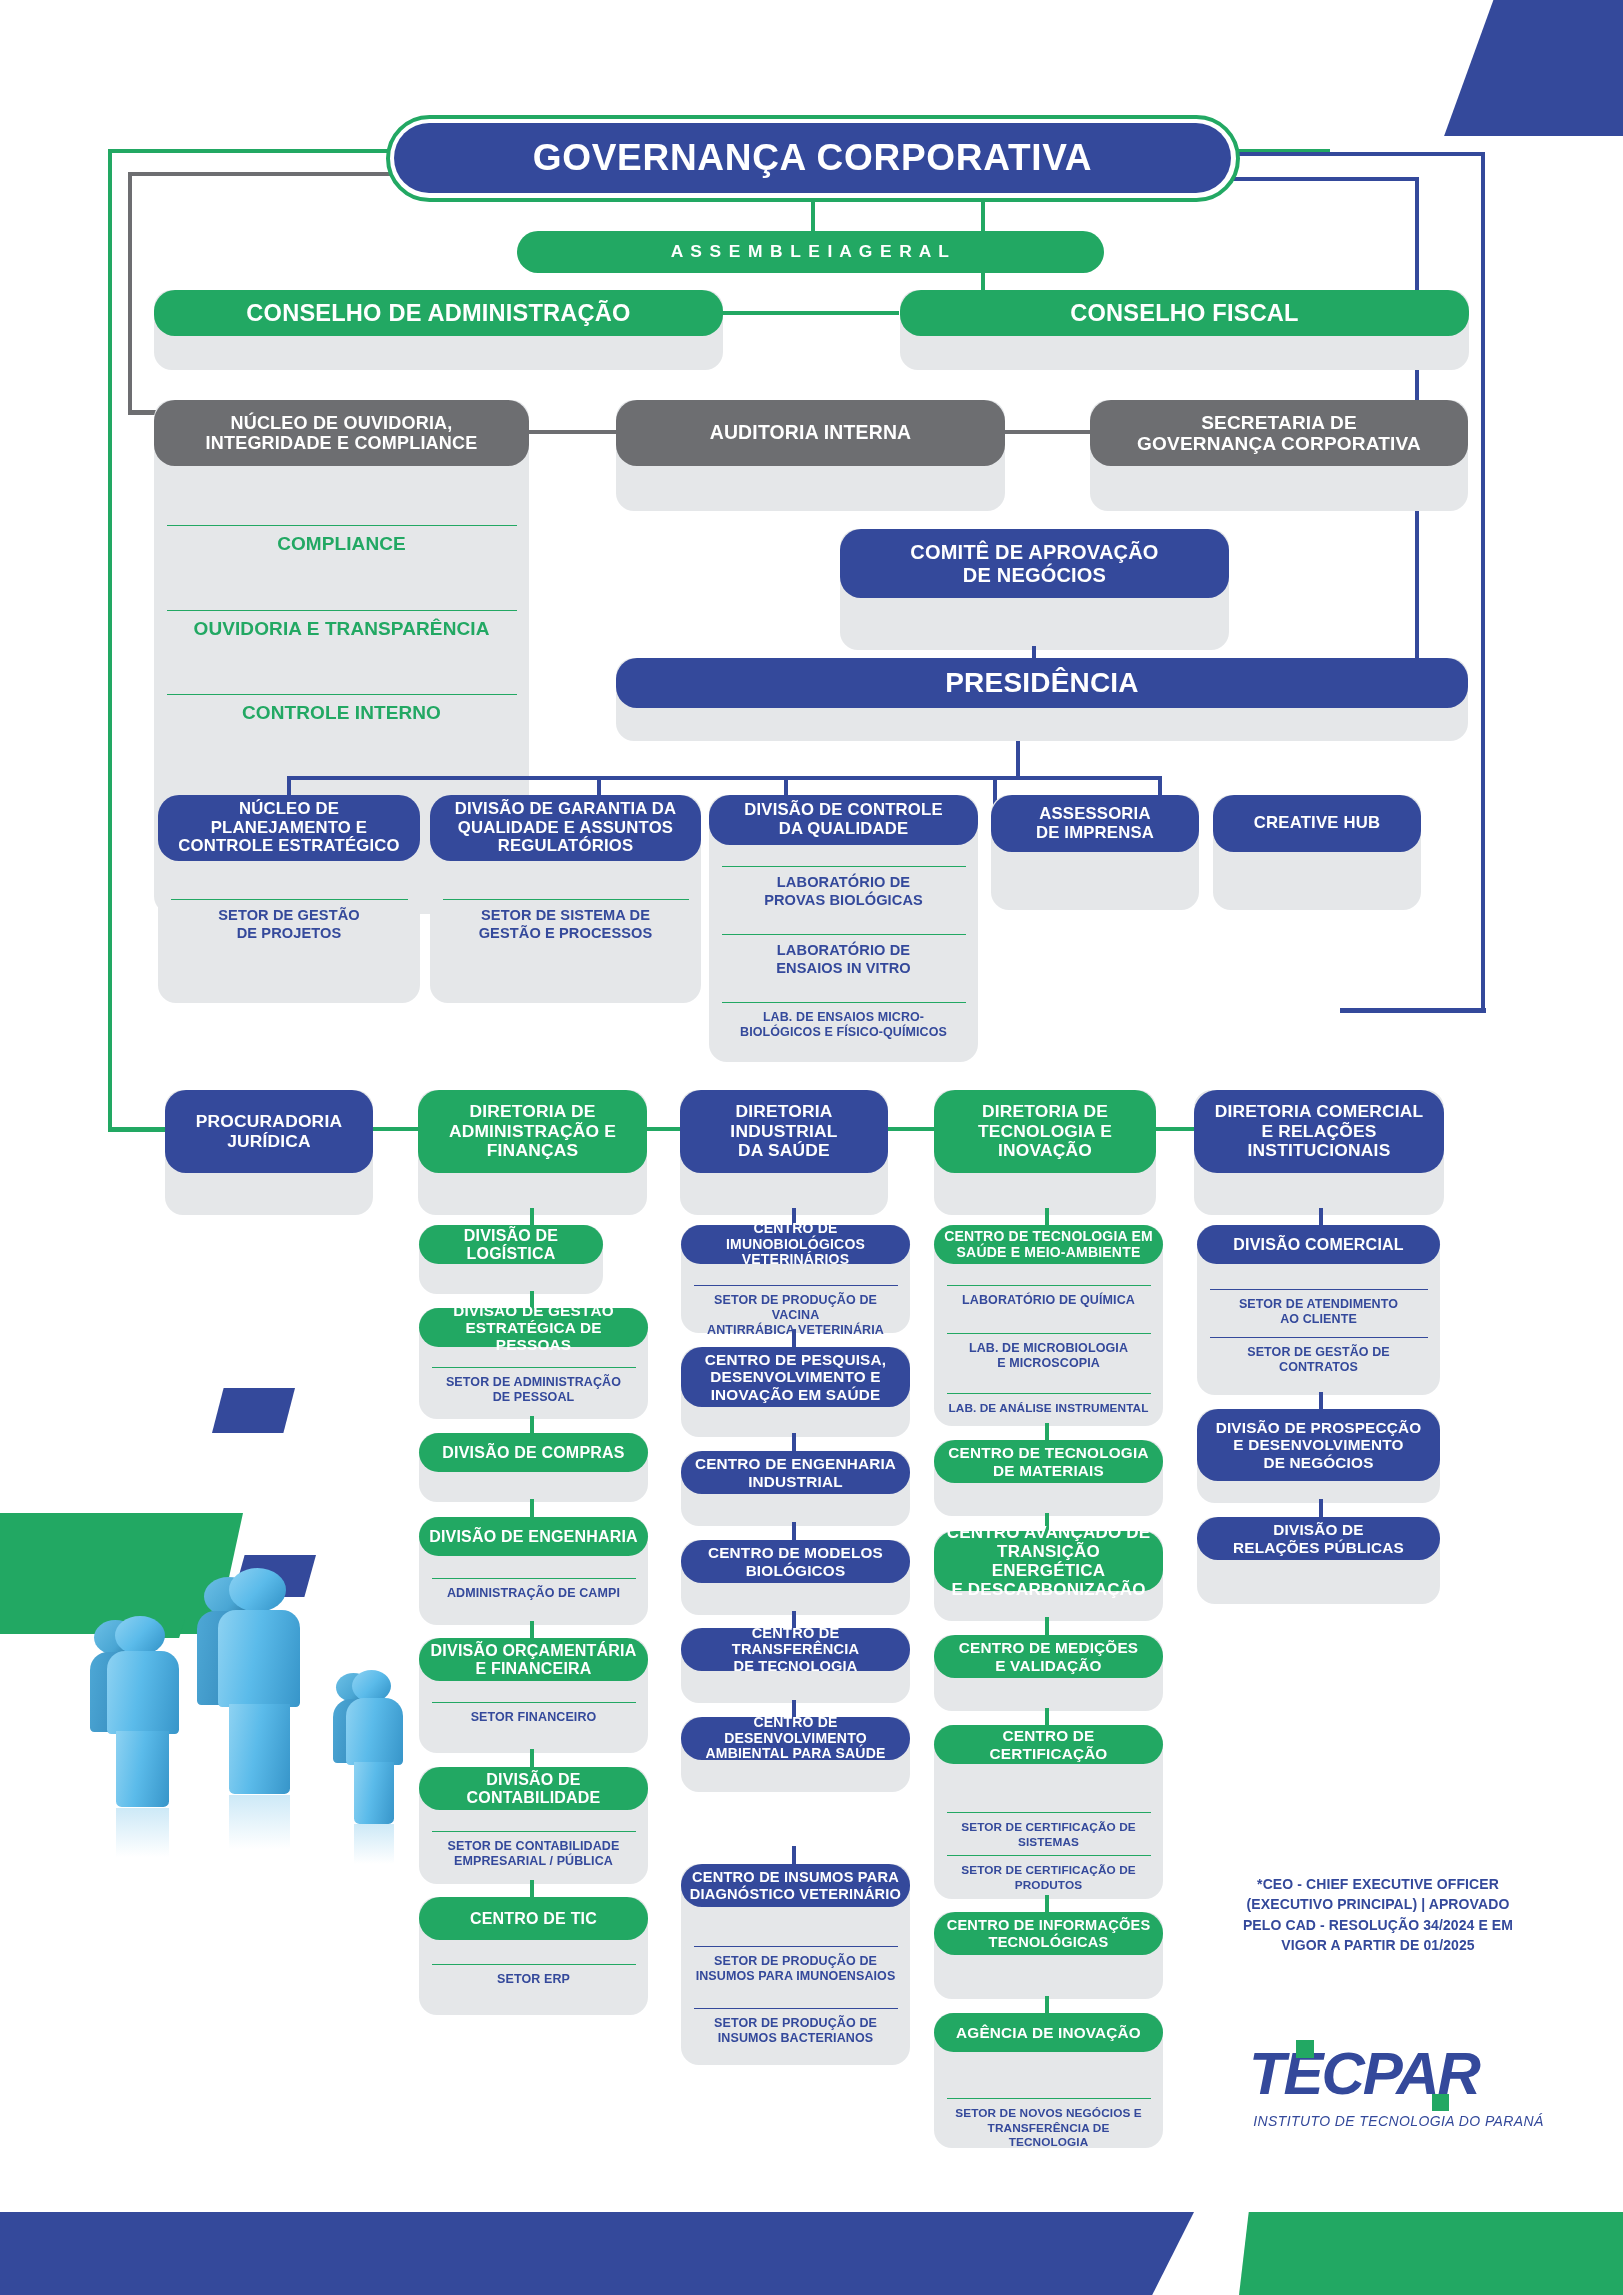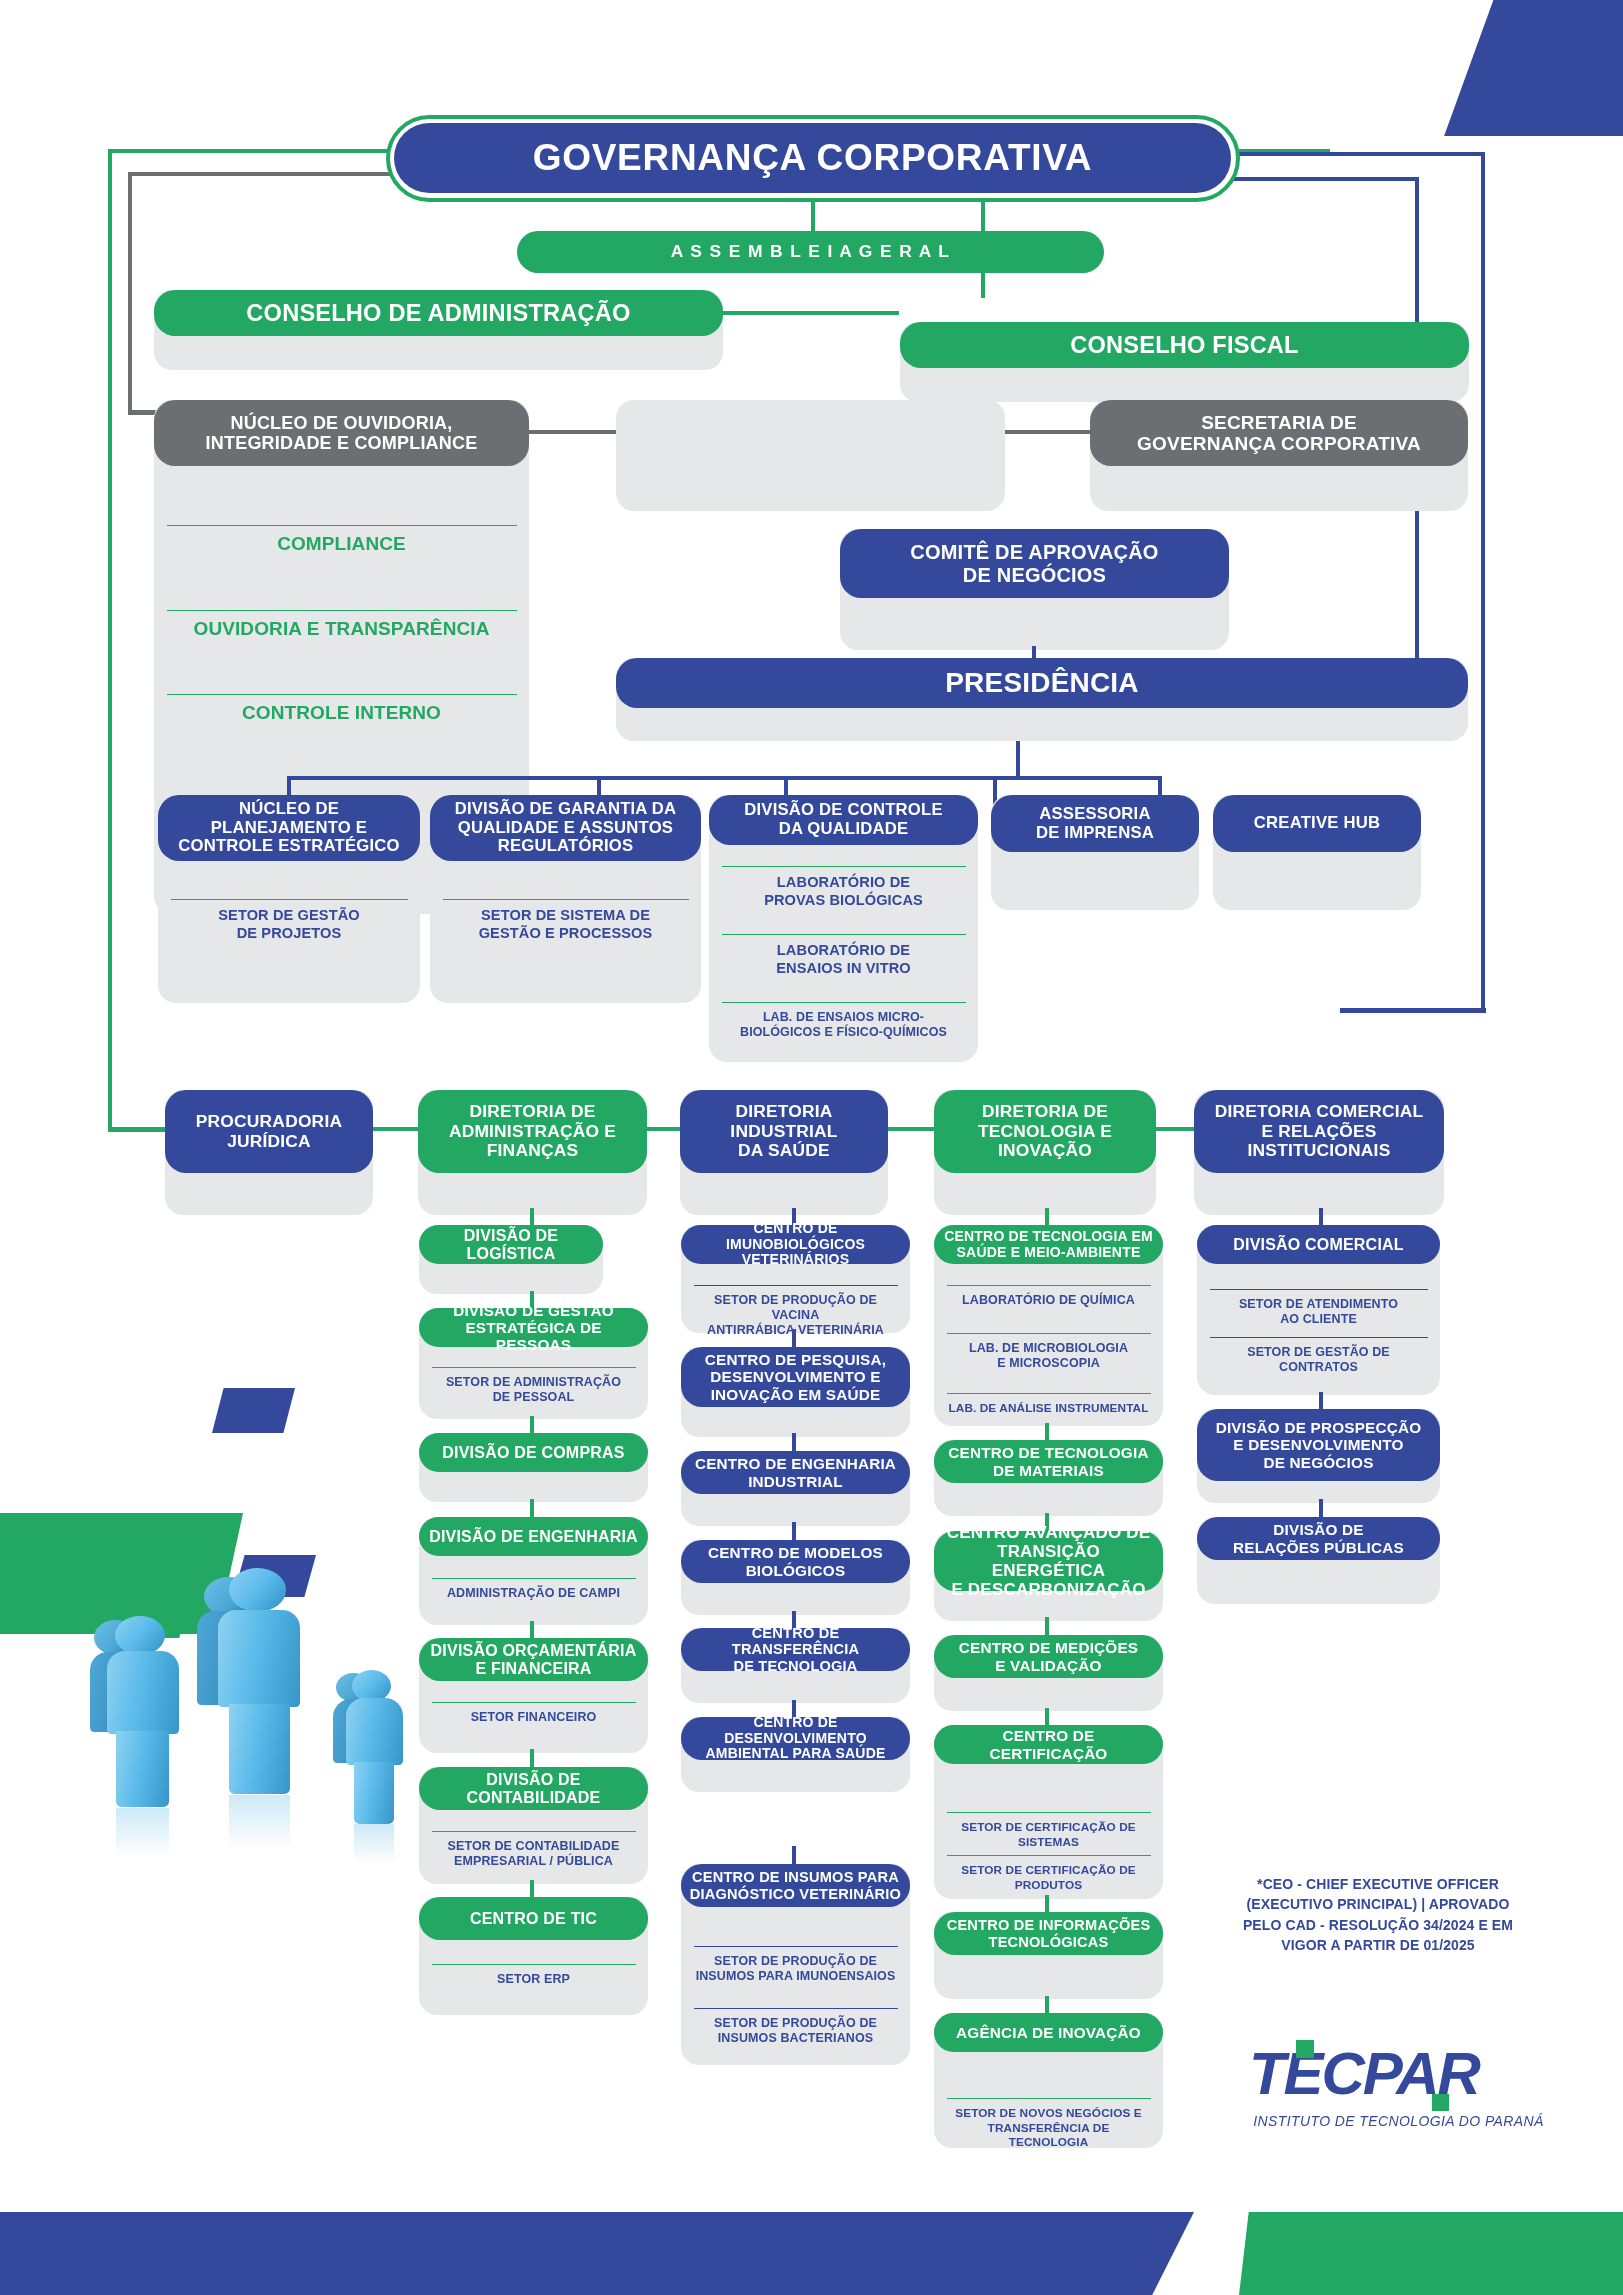--- a/index.html
+++ b/index.html
@@ -240,21 +240,21 @@
 
 <div class="card" style="left:517px; top:231px; width:587px; height:42px;">
   <div class="pill green" style="height:42px; font-size:17.4px; letter-spacing:1.4px;">A S S E M B L E I A   G E R A L</div>
 </div>
 
 <div class="card" style="left:154px; top:290px; width:569px; height:80px;">
   <div class="shadow" style="height:80px;"></div>
   <div class="pill green" style="height:46px; font-size:23.6px;">CONSELHO DE ADMINISTRAÇÃO</div>
 </div>
 
-<div class="card" style="left:900px; top:290px; width:569px; height:80px;margin-top:32px;">
+<div class="card" style="left:900px; top:290px; width:569px; height:80px;">
   <div class="shadow" style="height:80px;"></div>
   <div class="pill green" style="height:46px; font-size:23.6px;">CONSELHO FISCAL</div>
 </div>
 
 <div class="conn h g" style="left:723px; top:311px; width:176px;"></div>
 
 <div class="card" style="left:154px; top:400px; width:375px; height:514px;">
   <div class="shadow" style="height:514px;"></div>
   <div class="pill gray" style="height:66px; font-size:18px; white-space:pre-line;">NÚCLEO DE OUVIDORIA,
 INTEGRIDADE E COMPLIANCE</div>
@@ -267,20 +267,21 @@
     <span style="font-size:19px; color:#22a863; white-space:pre-line;">OUVIDORIA E TRANSPARÊNCIA</span>
   </div>
   <div class="subitem" style="top:294px;">
     <div class="rule g"></div>
     <span style="font-size:19px; color:#22a863; white-space:pre-line;">CONTROLE INTERNO</span>
   </div>
 </div>
 
 <div class="card" style="left:616px; top:400px; width:389px; height:111px;">
   <div class="shadow" style="height:111px;"></div>
+  <div class="pill gray" style="height:66px; font-size:19.4px;">AUDITORIA INTERNA</div>
 </div>
 
 <div class="card" style="left:1090px; top:400px; width:378px; height:111px;">
   <div class="shadow" style="height:111px;"></div>
   <div class="pill gray" style="height:66px; font-size:19px; white-space:pre-line;">SECRETARIA DE
 GOVERNANÇA CORPORATIVA</div>
 </div>
 
 <div class="conn h gr" style="left:529px; top:430px; width:87px;"></div>
 <div class="conn h gr" style="left:1005px; top:430px; width:85px;"></div>

